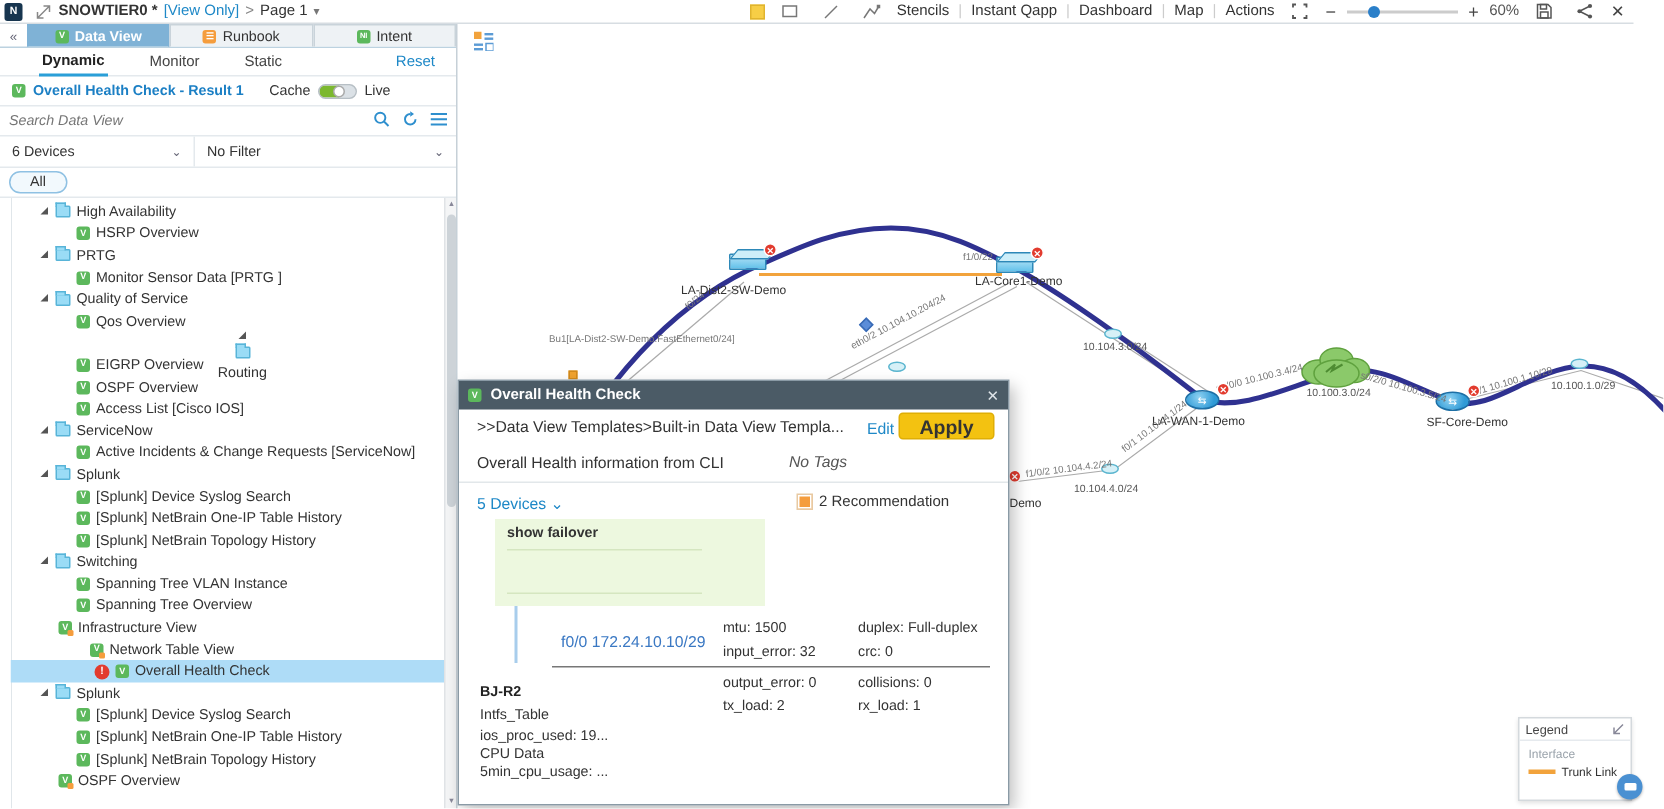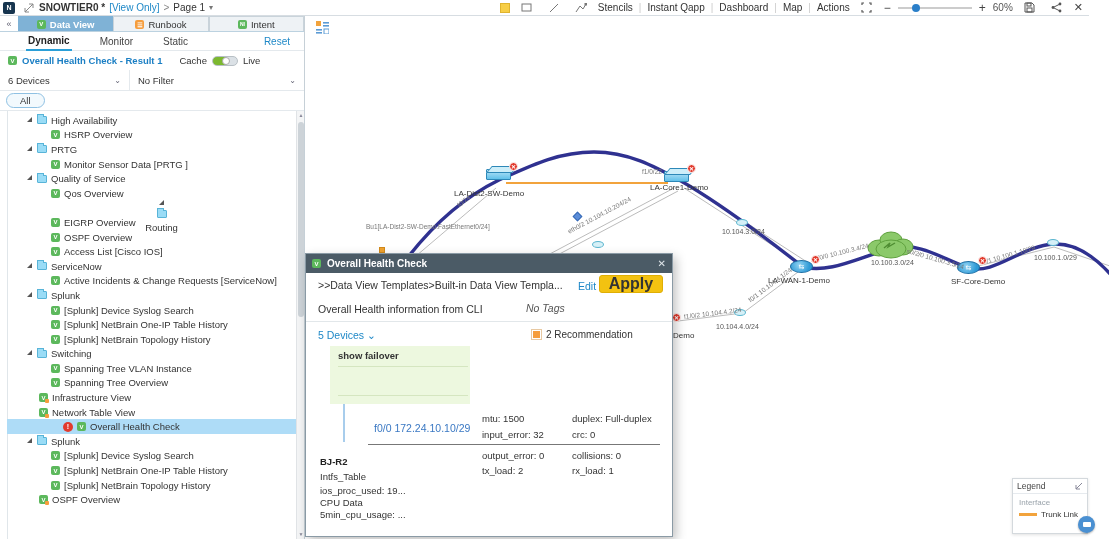--- a/index.html
+++ b/index.html
@@ -103,28 +103,28 @@
 
   
   .dialog { position:absolute; left:305px; top:253px; width:368px; height:284px; background:#fff;
             border:1px solid #8a9aa5; box-shadow:3px 4px 10px rgba(0,0,0,.25); z-index:50; }
   .dlg-hd { height:19px; background:#4b5b66; display:flex; align-items:center; padding:0 6px; gap:6px; }
   .dlg-hd .ttl { color:#fff; font-size:10px; font-weight:bold; }
   .dlg-hd .x { margin-left:auto; color:#dfe5e9; font-size:10px; }
   .dlg-path { position:absolute; left:12px; top:25px; font-size:10.5px; color:#333; }
   .dlg-edit { position:absolute; left:272px; top:26px; font-size:10.5px; color:#1e88c7; }
   .dlg-apply { position:absolute; left:293px; top:21px; width:64px; height:18px; background:#f3c211; border:1px solid #dfae05;
-               border-radius:3px; font-size:16px; font-weight:bold; color:#333; display:flex; align-items:center; justify-content:center; }
+               border-radius:3px; font-size:13px; font-weight:bold; color:#333; display:flex; align-items:center; justify-content:center; }
   .dlg-desc { position:absolute; left:12px; top:49px; font-size:10.5px; color:#333; }
   .dlg-notags { position:absolute; left:220px; top:48px; font-size:10.5px; font-style:italic; color:#555; }
   .dlg-div { position:absolute; left:0; top:67px; width:100%; border-top:1px solid #e2e7ea; }
   .dlg-dev { position:absolute; left:12px; top:75px; font-size:10.5px; color:#1e88c7; }
   .dlg-rec-ic { position:absolute; left:226px; top:76px; width:9px; height:9px; background:#f59d3d; border:1px solid #fff; outline:1px solid #e8c9a2; }
   .dlg-rec { position:absolute; left:240px; top:75px; font-size:10px; color:#333; }
-  .codeblk { position:absolute; left:24px; top:92px; width:140px; height:58px; background:#edf8df; }
+  .codeblk { position:absolute; left:24px; top:92px; width:180px; height:58px; background:#edf8df; }
   .codeblk .cmd { position:absolute; left:8px; top:4px; font-size:9.5px; font-weight:bold; color:#333; }
   .codeblk .ln1 { position:absolute; left:8px; top:20px; width:130px; border-top:1px solid #d5e6c0; }
   .codeblk .ln2 { position:absolute; left:8px; top:49px; width:130px; border-top:1px solid #d5e6c0; }
   .vline { position:absolute; left:37px; top:150px; height:38px; border-left:2px solid #a8cdec; }
   .iflink { position:absolute; left:68px; top:168px; font-size:10.5px; color:#3a78c3; }
   .stat { position:absolute; font-size:9.5px; color:#333; }
   .hrule { position:absolute; left:62px; top:190px; width:292px; border-top:1px solid #777; }
   .devname { position:absolute; left:14px; top:202px; font-size:9.5px; font-weight:bold; color:#222; }
   .devline { position:absolute; left:14px; font-size:9.5px; color:#333; }
 
@@ -232,20 +232,42 @@
   </div>
   <div class="resultrow">
     <span class="vi">V</span>
     <span class="resultlink">Overall Health Check - Result 1</span>
     <span class="cache">Cache</span>
     <span class="toggle">
         <span class="knob"></span>
       </span>
     <span>Live</span>
   </div>
+  <div class="searchrow">
+    <input class="search" placeholder="Search Data View" style="">
+    <div class="srch-ics">
+      <span>
+        <svg width="11" height="11" viewBox="0 0 11 11">
+            <circle cx="4.5" cy="4.5" r="3.4" fill="none" stroke="#2e8fce" stroke-width="1.3"></circle>
+            <path d="M7 7 L10 10" stroke="#2e8fce" stroke-width="1.3"></path>
+          </svg>
+      </span>
+      <span>
+        <svg width="11" height="11" viewBox="0 0 11 11">
+            <path d="M9 5.5 A3.5 3.5 0 1 1 5.5 2" fill="none" stroke="#2e8fce" stroke-width="1.3"></path>
+            <path d="M5.5 0.2 L8 2 L5.5 3.8 Z" fill="#2e8fce"></path>
+          </svg>
+      </span>
+      <span>
+        <svg width="11" height="9" viewBox="0 0 11 9">
+            <path d="M0 1 H11 M0 4.5 H11 M0 8 H11" stroke="#2e8fce" stroke-width="1.4"></path>
+          </svg>
+      </span>
+    </div>
+  </div>
   <div class="filters">
     <div class="select">
       <span>6 Devices</span>
       <span class="caret">⌄</span>
     </div>
     <div class="select">
       <span>No Filter</span>
       <span class="caret">⌄</span>
     </div>
   </div>
@@ -334,21 +356,21 @@
           <span>Spanning Tree VLAN Instance</span>
         </div>
         <div class="trow" style="padding-left: 44px;">
           <span class="vi">V</span>
           <span>Spanning Tree Overview</span>
         </div>
         <div class="trow" style="padding-left: 32px;">
           <span class="vi vo">V</span>
           <span>Infrastructure View</span>
         </div>
-        <div class="trow" style="padding-left: 32px;">
+        <div class="trow" style="padding-left: 32px; margin-left: 21px;">
           <span class="vi vo">V</span>
           <span>Network Table View</span>
         </div>
         <div class="trow sel" style="padding-left: 56px;">
           <span class="alertb">!</span>
           <span class="vi">V</span>
           <span>Overall Health Check</span>
         </div>
         <div class="trow" style="padding-left: 20px;">
           <span class="arrow"></span>

